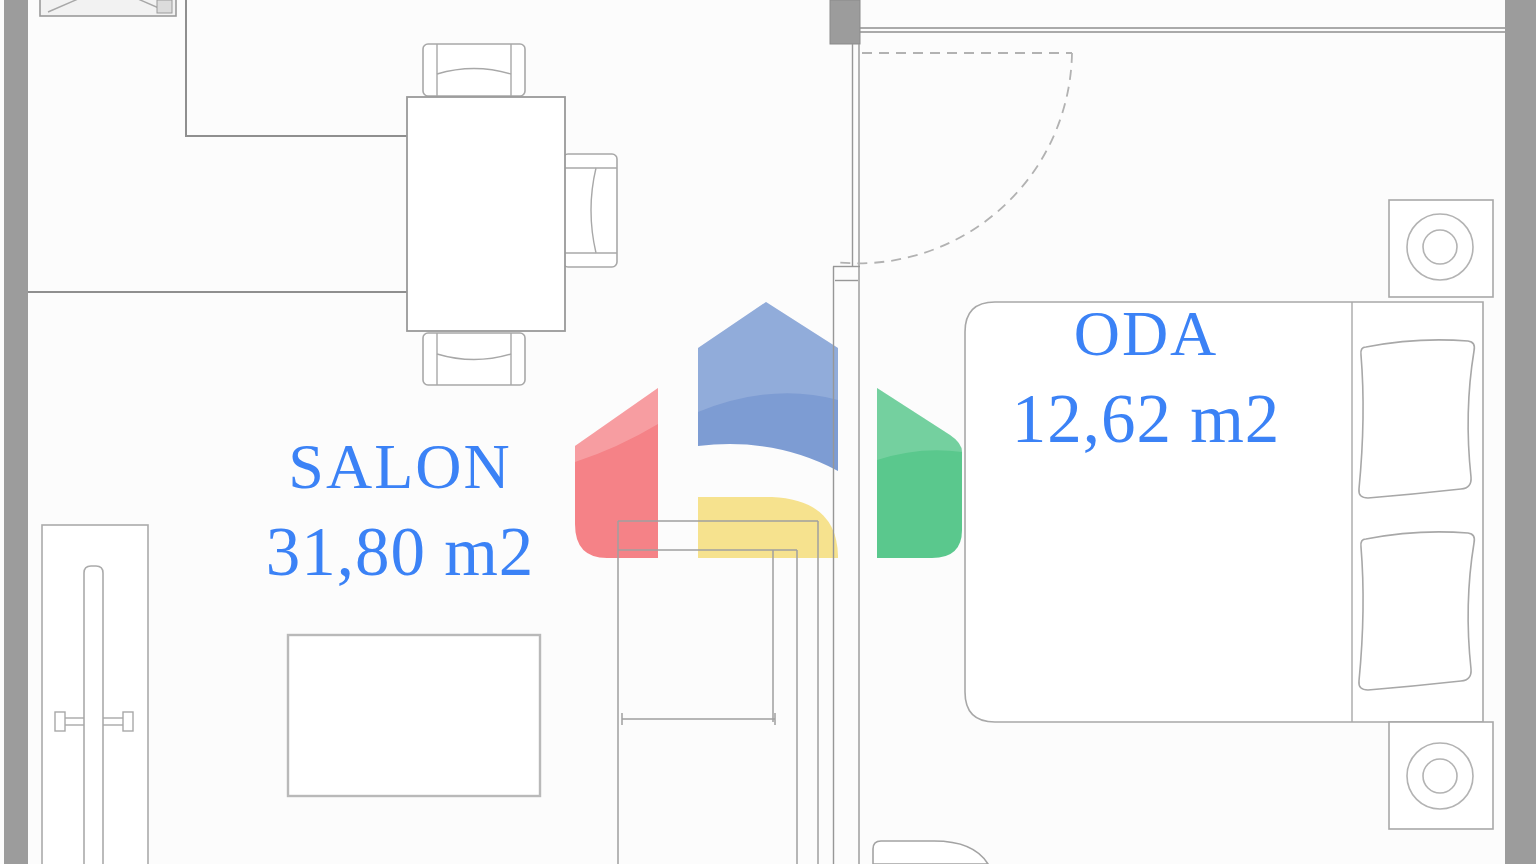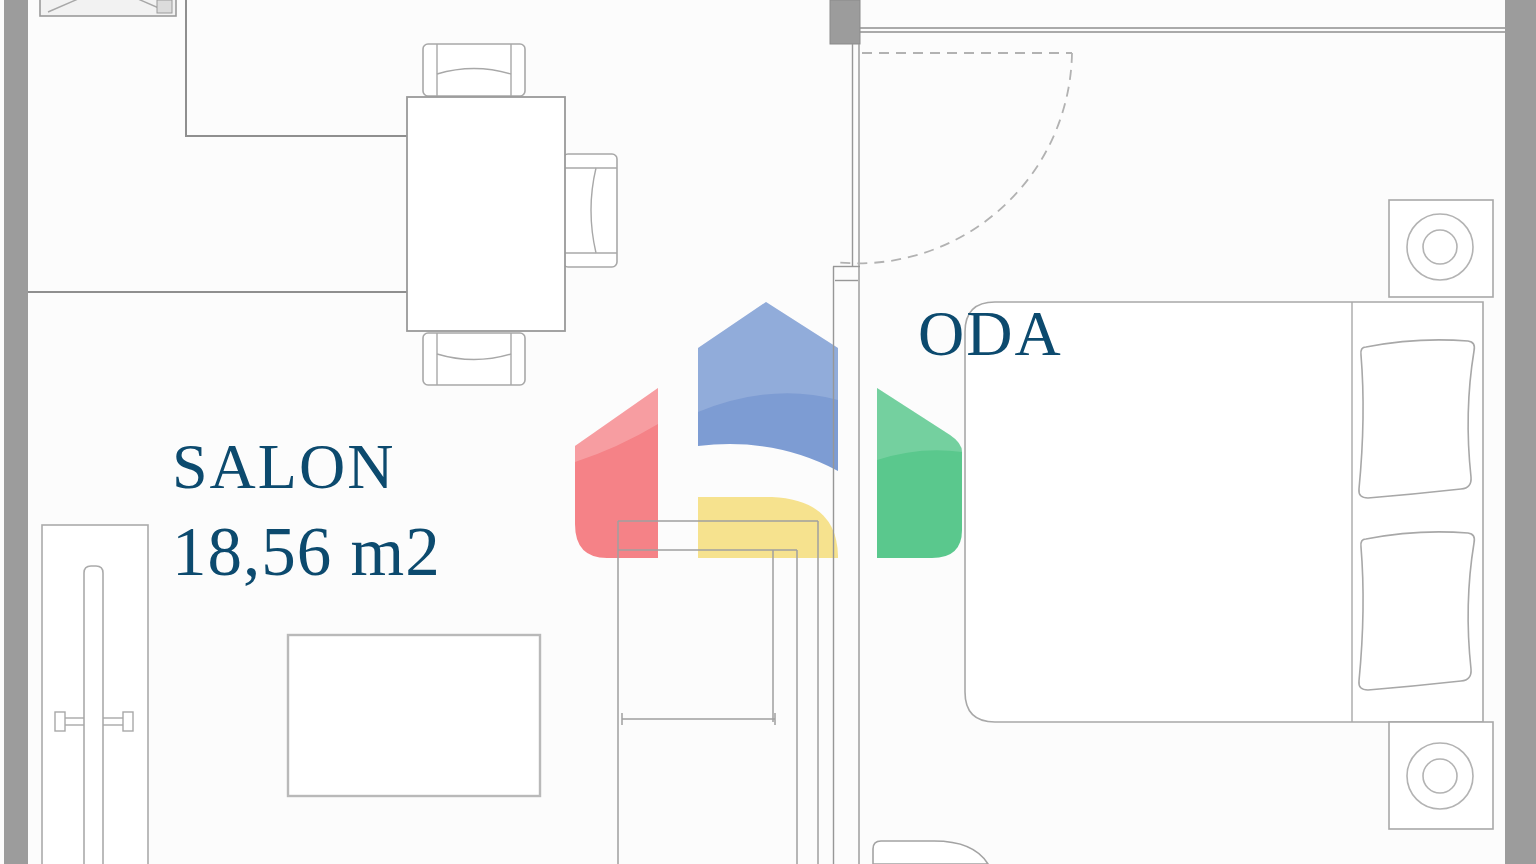--- a/index.html
+++ b/index.html
@@ -11,21 +11,21 @@
   .wl   {stroke:#8f8f8f;stroke-width:2;fill:none;}
   .wl1  {stroke:#979797;stroke-width:1.4;fill:none;}
   .wlt  {stroke:#8f8f8f;stroke-width:1.3;fill:none;}
   .fn   {stroke:#a8a8a8;stroke-width:1.4;fill:none;}
   .fw   {stroke:#a8a8a8;stroke-width:1.6;fill:#ffffff;}
   .fl   {stroke:#b9b9b9;stroke-width:2.4;fill:#ffffff;}
   .lamp {stroke:#b3b3b3;stroke-width:1.6;fill:none;}
   .ward {stroke:#9f9f9f;stroke-width:1.5;fill:none;}
   .dash {stroke:#b2b2b2;stroke-width:1.8;fill:none;stroke-dasharray:10 7;}
   .room-label{
-    position:absolute;text-align:left;color:#0c4a6e;line-height:1;
+    position:absolute;text-align:center;color:#3b82f6;line-height:1;
   }
   .room-label .name{font-size:64px;line-height:78px;letter-spacing:2px;}
   .room-label .area{font-size:69px;line-height:92px;letter-spacing:1px;}
   #salon-label{left:172px;top:428px;width:456px;}
   #oda-label{left:918px;top:295px;width:456px;}
 </style>
 </head>
 <body>
 
 <div id="stage">
@@ -130,19 +130,20 @@
       <rect class="fw" x="1389" y="722" width="104" height="107"></rect>
       <circle class="lamp" cx="1440" cy="776" r="33"></circle>
       <circle class="lamp" cx="1440" cy="776" r="17"></circle>
     </g>
 
     <path d="M 873 864 V 849 Q 873 841 881 841 L 934 841 Q 974 841 988 864 Z" fill="#ffffff" stroke="#a3a3a3" stroke-width="1.6"></path>
   </svg>
 
   <div class="room-label" id="salon-label">
     <div class="name">SALON</div>
-    <div class="area">18,56 m2</div>
+    <div class="area">31,80 m2</div>
   </div>
   <div class="room-label" id="oda-label">
     <div class="name">ODA</div>
+    <div class="area">12,62 m2</div>
   </div>
 
 </div>
 
 </body></html>

